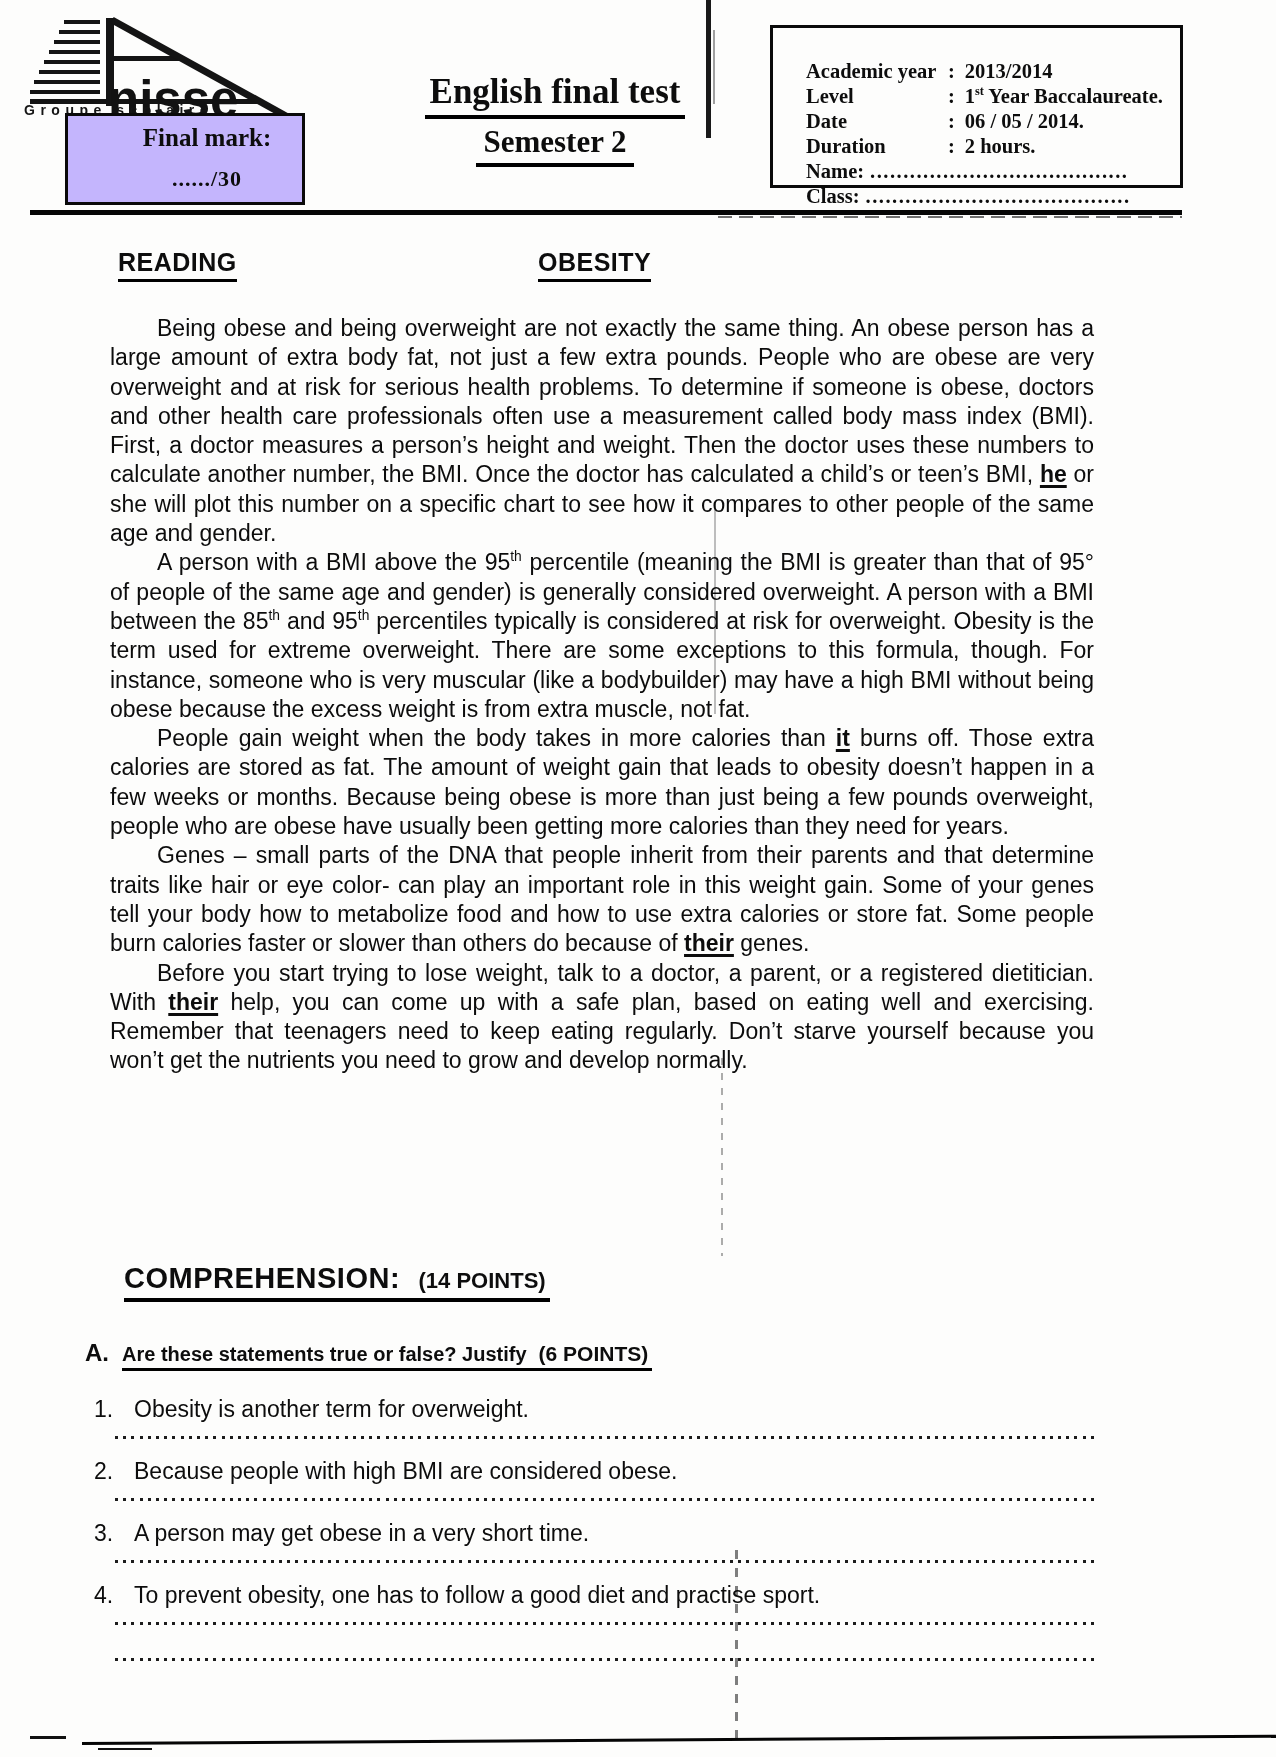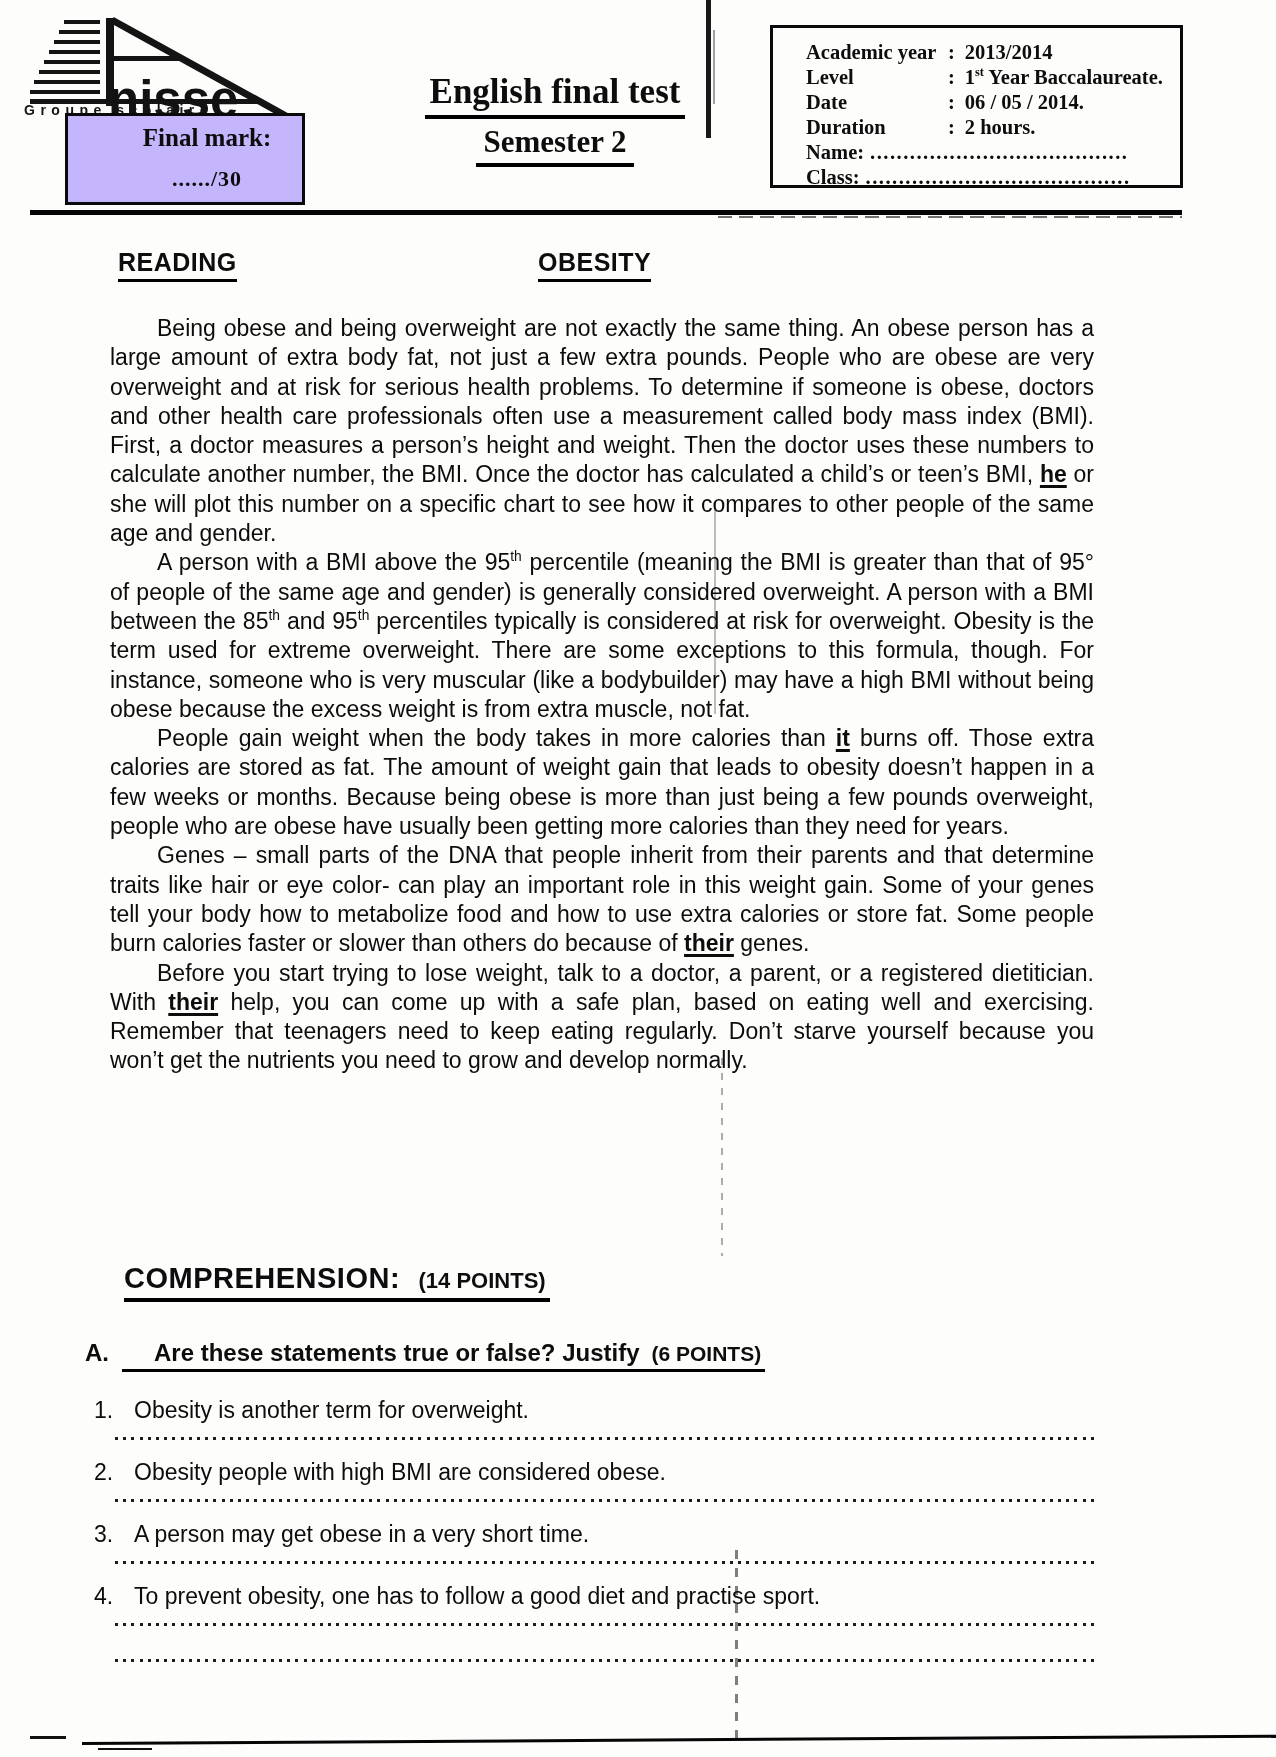--- a/index.html
+++ b/index.html
@@ -22,21 +22,21 @@
 
   .title-block{position:absolute;left:385px;top:72px;width:340px;text-align:center;
                font-family:"Liberation Serif",serif;}
   .title-line1{display:inline-block;font-size:35px;font-weight:bold;
                border-bottom:4px solid #000;padding:0 5px 3px;}
   .title-line2{display:inline-block;font-size:31px;font-weight:bold;
                border-bottom:4px solid #000;padding:0 7px 3px;margin-top:5px;}
 
   .info-box{position:absolute;left:770px;top:25px;width:413px;height:163px;
             box-sizing:border-box;border:3px solid #0a0a0a;
-            padding:12px 6px 0 33px;font-family:"Liberation Serif",serif;
+            padding:31px 6px 0 33px;font-family:"Liberation Serif",serif;
             font-weight:bold;font-size:20.5px;}
   .info-row{line-height:25px;white-space:nowrap;}
   .info-label{display:inline-block;min-width:142px;}
   .info-colon{display:inline-block;margin-right:10px;}
   .info-label-short{margin-right:6px;}
   .info-dots{letter-spacing:1.5px;}
 
   
   .divider{position:absolute;left:30px;top:210px;width:1152px;height:5px;background:#060606;}
   .divider-echo{position:absolute;left:718px;top:216px;width:464px;height:2px;opacity:.65;
@@ -58,21 +58,21 @@
 
   
   .comprehension{position:absolute;left:85px;top:1262px;width:1015px;}
   .comp-head{display:inline-block;margin-left:39px;border-bottom:4px solid #000;
              padding:0 4px 3px 0;}
   .comp-head-main{font-size:29px;font-weight:bold;letter-spacing:.5px;}
   .comp-head-pts{font-size:22px;font-weight:bold;margin-left:14px;}
   .part-a{margin-top:37px;}
   .pa-letter{font-size:24px;font-weight:bold;margin-right:13px;}
   .pa-underline{display:inline-block;border-bottom:3.5px solid #000;padding:0 4px 2px 0;}
-  .pa-instr{font-size:24px;font-weight:bold;margin-left:32px;}
+  .pa-instr{font-size:20px;font-weight:bold;}
   .pa-pts{font-size:21px;font-weight:bold;margin-left:12px;}
   .questions{margin-top:25px;margin-left:9px;}
   .q-row{font-size:23px;color:#0c0c0c;}
   .q-num{display:inline-block;width:40px;}
   .answer-line{height:3px;margin:13px 0 19px 21px;width:980px;
     background:repeating-linear-gradient(to right,#1c1c1c 0 3px,transparent 3px 8.2px);}
   .answer-line.second{margin-top:33px;}
 
   
   .art{position:absolute;}
@@ -176,21 +176,21 @@
 
     <div class="questions">
       <div class="question">
         <div class="q-row">
           <span class="q-num">1.</span><span class="q-text">Obesity is another term for overweight.</span>
         </div>
         <div class="answer-line"></div>
       </div>
       <div class="question">
         <div class="q-row">
-          <span class="q-num">2.</span><span class="q-text">Obesity people with high BMI are considered obese.</span>
+          <span class="q-num">2.</span><span class="q-text">Because people with high BMI are considered obese.</span>
         </div>
         <div class="answer-line"></div>
       </div>
       <div class="question">
         <div class="q-row">
           <span class="q-num">3.</span><span class="q-text">A person may get obese in a very short time.</span>
         </div>
         <div class="answer-line"></div>
       </div>
       <div class="question">

